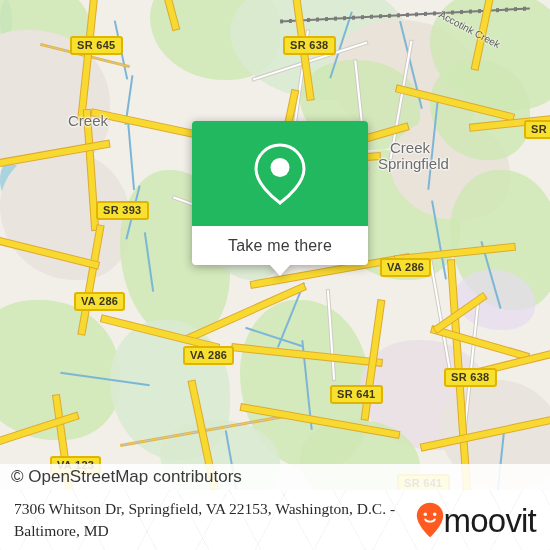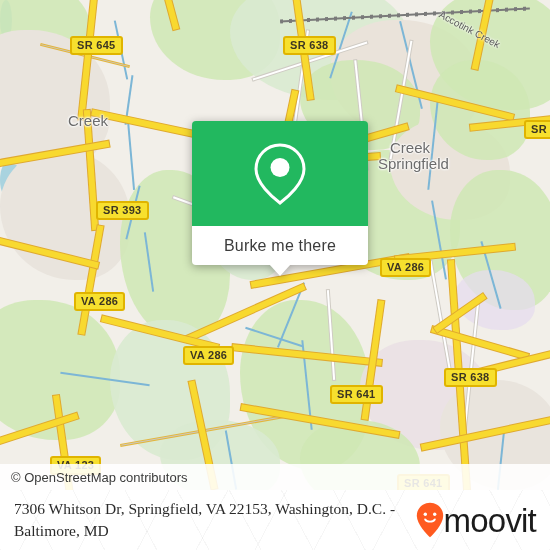--- a/index.html
+++ b/index.html
@@ -50,21 +50,21 @@
   .card-bot{height:39px;background:#fff;border-radius:0 0 4px 4px;
             display:flex;align-items:center;justify-content:center;position:relative;}
   .card-label{font-size:16px;color:#3c3c3c;letter-spacing:.2px;}
   .card-tip{position:absolute;left:50%;bottom:-11px;margin-left:-11px;width:0;height:0;
             border-left:11px solid transparent;border-right:11px solid transparent;
             border-top:12px solid #fff;}
 
   
   .attrib{position:absolute;left:0;bottom:0;width:550px;height:26px;
           background:rgba(255,255,255,.88);display:flex;align-items:center;}
-  .attrib span{font-size:13px;color:#3a3a3a;padding-left:11px;text-align:center;}
+  .attrib span{font-size:17px;color:#3a3a3a;padding-left:11px;text-align:center;}
 
   
   .footer{position:absolute;left:0;top:490px;width:550px;height:60px;
           background:#fff;display:flex;align-items:center;
           justify-content:space-between;overflow:hidden;}
   .footer::before{content:"";position:absolute;left:0;top:0;width:550px;height:60px;
     background:
       repeating-linear-gradient(62deg, rgba(0,0,0,.035) 0 1px, transparent 1px 46px),
       repeating-linear-gradient(-62deg, rgba(0,0,0,.035) 0 1px, transparent 1px 52px);
     pointer-events:none;}
@@ -194,21 +194,21 @@
     <div class="shield" style="left:397px;top:474px;">SR 641</div>
 
     <div class="card">
       <div class="card-top" id="cardTop" style="background: rgb(34, 184, 95);">
         <svg width="60" height="66" viewBox="0 0 60 66">
           <path d="M30 4 C16.7 4 6 14.7 6 28 C6 42 22 56 30 62 C38 56 54 42 54 28 C54 14.7 43.3 4 30 4 Z" fill="none" stroke="#ffffff" stroke-width="3"></path>
           <circle cx="30" cy="26.5" r="9.5" fill="#ffffff"></circle>
         </svg>
       </div>
       <div class="card-bot">
-        <span class="card-label">Burke me there</span>
+        <span class="card-label">Take me there</span>
         <span class="card-tip"></span>
       </div>
     </div>
 
     <div class="attrib">
       <span>© OpenStreetMap contributors</span>
     </div>
   </div>
 
   <div class="footer">

